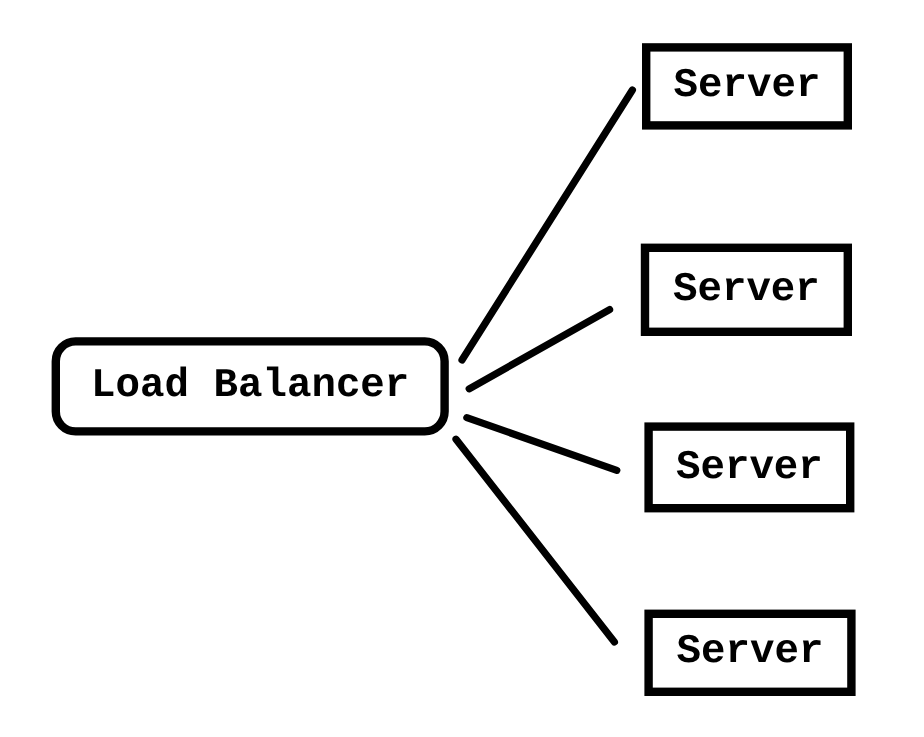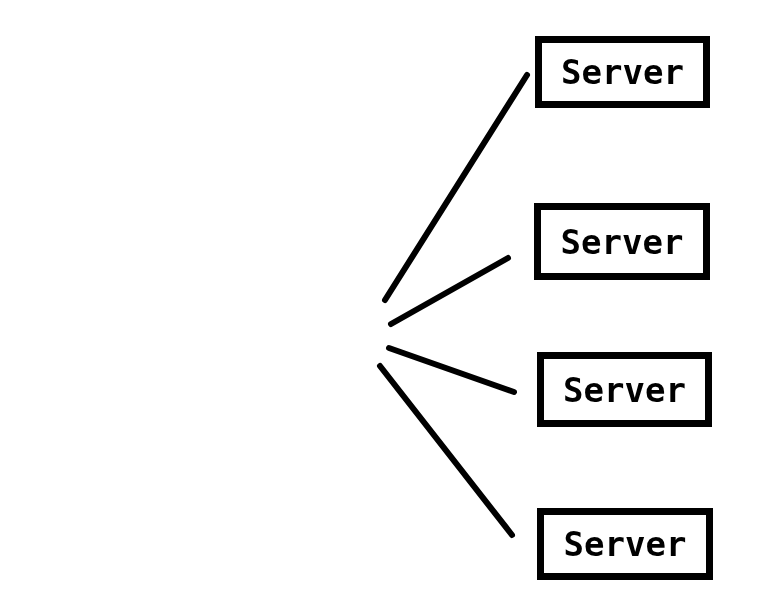--- a/index.html
+++ b/index.html
@@ -28,20 +28,21 @@
     border: 7px solid #000000;
     background: #ffffff;
     display: flex;
     align-items: center;
     justify-content: center;
     color: #000000;
     font-weight: bold;
     font-size: 34px;
     white-space: nowrap;
     line-height: 1;
+    font-family: Liberation Mono, monospace;
   }
   .node-lb {
     left: 43px;
     top: 281px;
     width: 331px;
     height: 82px;
     border-radius: 20px;
   }
   .node-server-1 { left: 535px; top: 36px;  width: 175px; height: 72px; }
   .node-server-2 { left: 534px; top: 203px; width: 176px; height: 77px; }
@@ -53,20 +54,23 @@
 
 <div class="canvas">
 
   <svg class="edges" viewBox="0 0 770 614" xmlns="http://www.w3.org/2000/svg" aria-hidden="true">
     <line x1="385" y1="300" x2="527" y2="75" stroke="#000000" stroke-width="6" stroke-linecap="round"></line>
     <line x1="391" y1="324" x2="508" y2="258" stroke="#000000" stroke-width="6" stroke-linecap="round"></line>
     <line x1="389" y1="348" x2="514" y2="392" stroke="#000000" stroke-width="6" stroke-linecap="round"></line>
     <line x1="380" y1="366" x2="512" y2="535" stroke="#000000" stroke-width="6" stroke-linecap="round"></line>
   </svg>
 
+  <div class="node node-lb">
+    <span>Load Balancer</span>
+  </div>
 
   <div class="node node-server-1">
     <span>Server</span>
   </div>
 
   <div class="node node-server-2">
     <span>Server</span>
   </div>
 
   <div class="node node-server-3">

